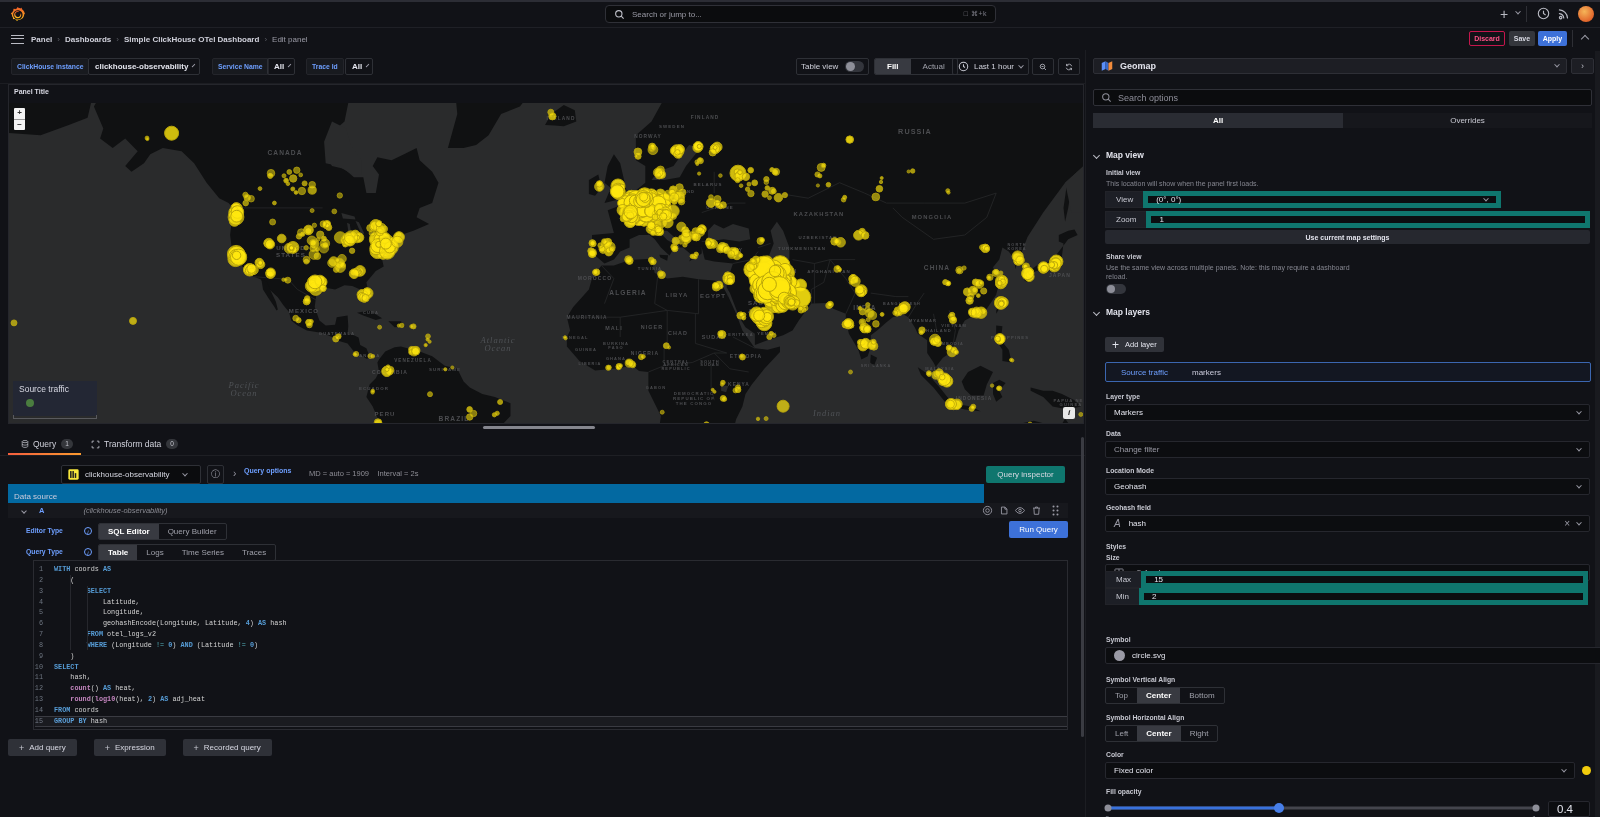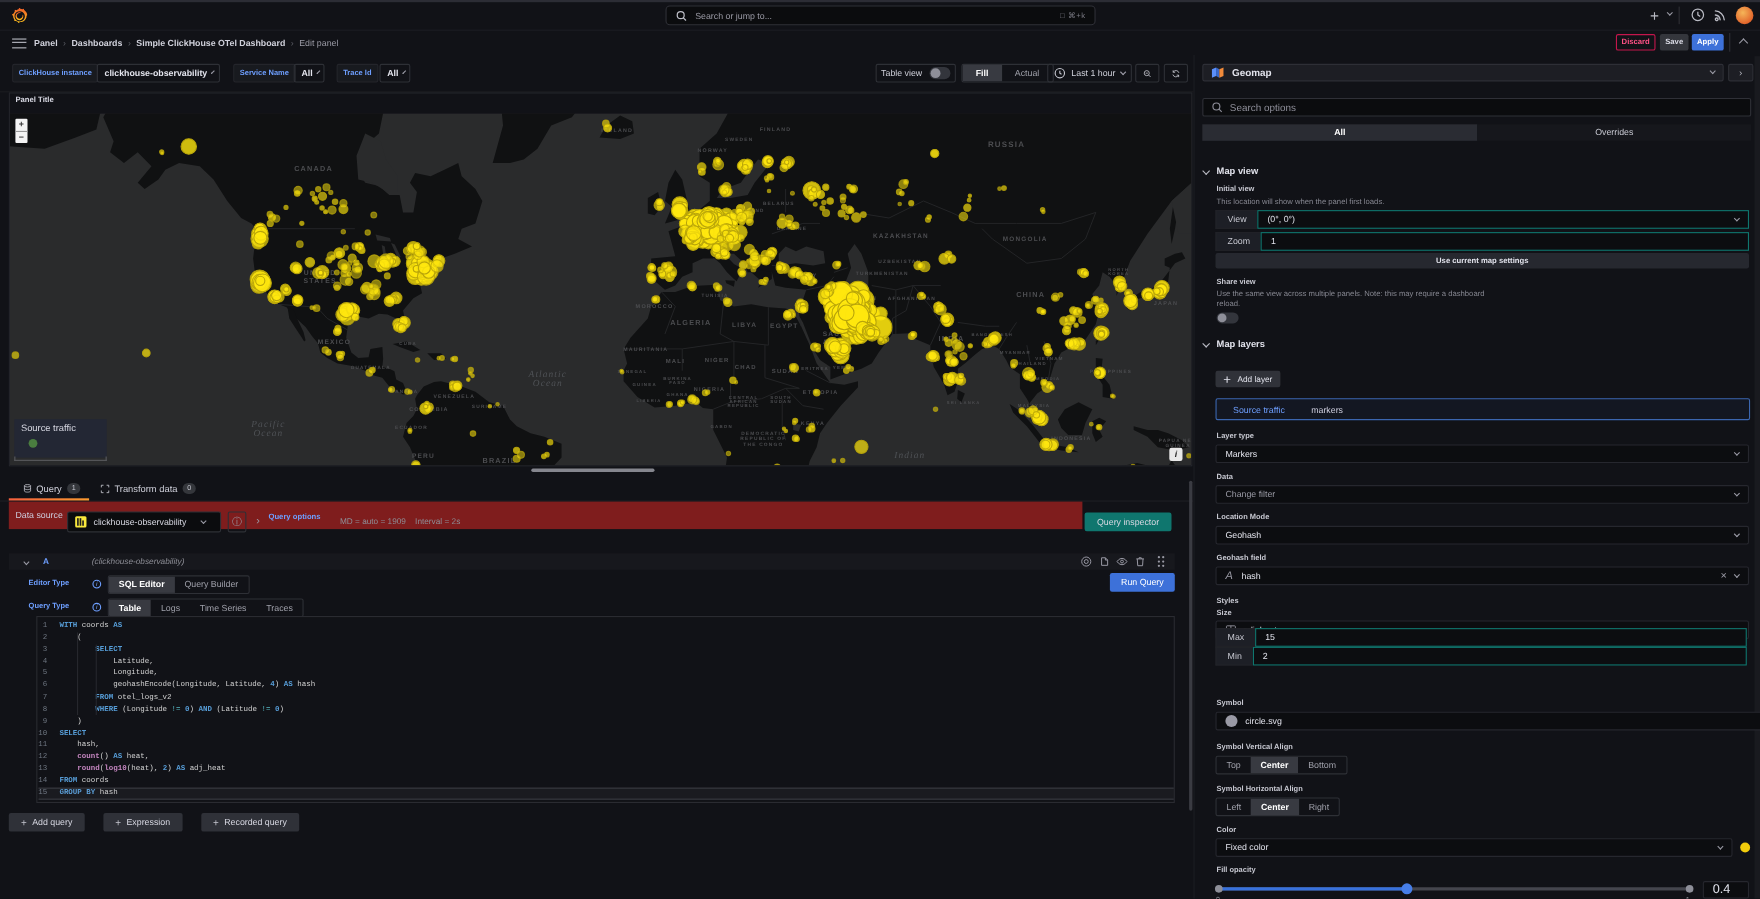--- a/index.html
+++ b/index.html
@@ -41,21 +41,21 @@
 #legend .lt{font-size:8.5px;color:#d8d9e3}
 #legend .dot{width:8px;height:8px;border-radius:50%;background:#4a7d3f;margin-top:5px;margin-left:7px}
 #scaleline{position:absolute;left:13px;top:415px;width:84px;height:4px;border:1px solid #595a5e;border-top:none;z-index:5}
 #iinfo{position:absolute;left:1063px;top:407px;width:12px;height:12px;background:#e8e8e8;border-radius:2px;color:#222;font-size:8px;font-weight:700;text-align:center;line-height:12px;z-index:5;font-style:italic}
 #mapscroll{position:absolute;left:483px;top:426px;width:112px;height:3px;background:#85868e;border-radius:2px}
 
 #qtabs{position:absolute;left:0px;top:437px;width:1085px;height:19px;border-bottom:1px solid #1e1f24}
 .qtab{position:absolute;top:0;display:flex;align-items:flex-end;font-size:8.5px;color:#d0d1db;font-weight:500}
 .badge{background:#34363b;border-radius:5px;font-size:6.5px;color:#c7c8d1;padding:0 4px;height:10px;line-height:10px;margin-left:5px}
 #qunder{position:absolute;left:8px;top:453px;width:73px;height:2px;background:linear-gradient(90deg,#f55f3e,#fb9a2f)}
-#dsrow{position:absolute;left:8px;top:456px;width:976px;height:25px;background:#7f1d1d}
+#dsrow{position:absolute;left:8px;top:484px;width:976px;height:25px;background:#0369a1}
 #dsrow .lab{position:absolute;left:6px;top:8px;font-size:8px;color:#ccccdc}
 #dsdrop{position:absolute;left:53px;top:3px;width:140px;height:19px;background:#0b0c0e;border:1px solid #2e3036;border-radius:2px;display:flex;align-items:center;font-size:8px;color:#d8d9e3;padding:0 6px;white-space:nowrap}
 #dshelp{position:absolute;left:199px;top:3px;width:17px;height:19px;border:1px solid #2e3036;border-radius:2px;color:#9a9aa5;font-size:9px;text-align:center;line-height:17px}
 #qopt{position:absolute;left:244px;top:470px;color:#6e9fff;font-weight:700;font-size:7px}
 #qoptmd{position:absolute;left:309px;top:470px;color:#8e8e96;font-size:7.5px}
 #qinspect{position:absolute;left:986px;top:466px;width:79px;height:17px;background:#0f766e;border-radius:2px;color:#d8d9e3;font-size:8px;font-weight:400;display:flex;align-items:center;justify-content:center}
 #rowA{position:absolute;left:8px;top:503px;width:1060px;height:15px;background:#17181d;display:flex;align-items:center}
 #rowA .a{color:#6e9fff;font-weight:700;font-size:7.5px;margin-left:13px}
 #rowA .ds{color:#8b8c94;font-style:italic;font-size:7.5px;margin-left:39px}
 .aicons{margin-left:auto;display:flex;align-items:center;color:#9a9aa5}
@@ -87,21 +87,21 @@
 #rsearch{position:absolute;left:1093px;top:89px;width:499px;height:17px;background:#0b0c0e;border:1px solid #2f3037;border-radius:2px;display:flex;align-items:center;color:#8e8e99;font-size:9px;padding:0 7px}
 #rtabs{position:absolute;left:1093px;top:113px;width:499px;height:15px;display:flex}
 #rtabs .t1{width:250px;background:#2a2c33;color:#fff;font-weight:700;font-size:8px;display:flex;align-items:center;justify-content:center}
 #rtabs .t2{flex:1;background:#16171c;color:#c7c8d1;font-size:8px;display:flex;align-items:center;justify-content:center}
 .sect{position:absolute;left:1106px;font-size:8.5px;font-weight:700;color:#e2e3ec}
 .schev{position:absolute;left:1094px;width:5px;height:5px;border-right:1.4px solid #babbc4;border-bottom:1.4px solid #babbc4;transform:rotate(45deg)}
 .flab{position:absolute;left:1106px;font-size:6.8px;font-weight:700;color:#c7c8d1}
 .fdesc{position:absolute;left:1106px;font-size:7px;color:#868791}
 .inrow{position:absolute;left:1105px;display:flex;height:17px}
 .inlab{background:#1d1f26;color:#c7c8d1;font-size:8px;display:flex;align-items:center;padding:0 10px;border:1px solid #222329;border-right:none}
-.infield{background:#0c0d10;border:1px solid #0f766e;color:#e2e3ec;font-size:8px;display:flex;align-items:center;padding:0 8px;flex:1}
+.infield{background:#0c0d10;border:5px solid #0f766e;color:#e2e3ec;font-size:8px;display:flex;align-items:center;padding:0 8px;flex:1}
 .drop{position:absolute;left:1105px;height:17px;background:#0c0d10;border:1px solid #26272e;border-radius:2px;color:#e2e3ec;font-size:8px;display:flex;align-items:center;padding:0 8px}
 .drop .chev{margin-left:auto}
 #usecur{position:absolute;left:1105px;top:230px;width:485px;height:14px;background:#26282f;border-radius:2px;color:#e2e3ec;font-size:7px;font-weight:700;display:flex;align-items:center;justify-content:center}
 .toggle{position:absolute;width:20px;height:10px;background:#33353c;border-radius:5px}
 .toggle:after{content:"";position:absolute;left:1px;top:1px;width:8px;height:8px;border-radius:50%;background:#8e8f99}
 #addlayer{position:absolute;left:1105px;top:337px;height:15px;background:#303239;border-radius:2px;color:#e2e3ec;font-size:7.5px;font-weight:500;display:flex;align-items:center;padding:0 7px}
 #layercard{position:absolute;left:1105px;top:362px;width:486px;height:20px;background:#131722;border:1px solid #3b66b0;border-radius:2px;display:flex;align-items:center;font-size:8px}
 #layercard .n1{color:#6e9fff;font-weight:500;margin-left:15px}
 #layercard .n2{color:#ccccdc;margin-left:24px}
 .salign{position:absolute;left:1105px;display:flex;border:1px solid #2e3036;border-radius:2px;height:17px;font-size:8px;color:#9fa0aa;overflow:hidden}
@@ -1725,21 +1725,21 @@
       </svg>Search options</div>
 <div id="rtabs">
       <div class="t1">All</div>
       <div class="t2">Overrides</div>
     </div>
 
 <div class="schev" style="top:153px"></div>
     <div class="sect" style="top:150px">Map view</div>
 <div class="flab" style="top:169px">Initial view</div>
 <div class="fdesc" style="top:180px">This location will show when the panel first loads.</div>
-<div class="inrow" style="top:191px;width:485px">
+<div class="inrow" style="top:191px;width:396px">
       <div class="inlab">View</div>
       <div class="infield">(0°, 0°)<span class="chev" style="margin-left:auto"></span></div>
     </div>
 <div class="inrow" style="top:211px;width:485px">
       <div class="inlab">Zoom</div>
       <div class="infield">1</div>
     </div>
 <div id="usecur">Use current map settings</div>
 <div class="flab" style="top:253px">Share view</div>
 <div class="fdesc" style="top:264px">Use the same view across multiple panels. Note: this may require a dashboard</div>

